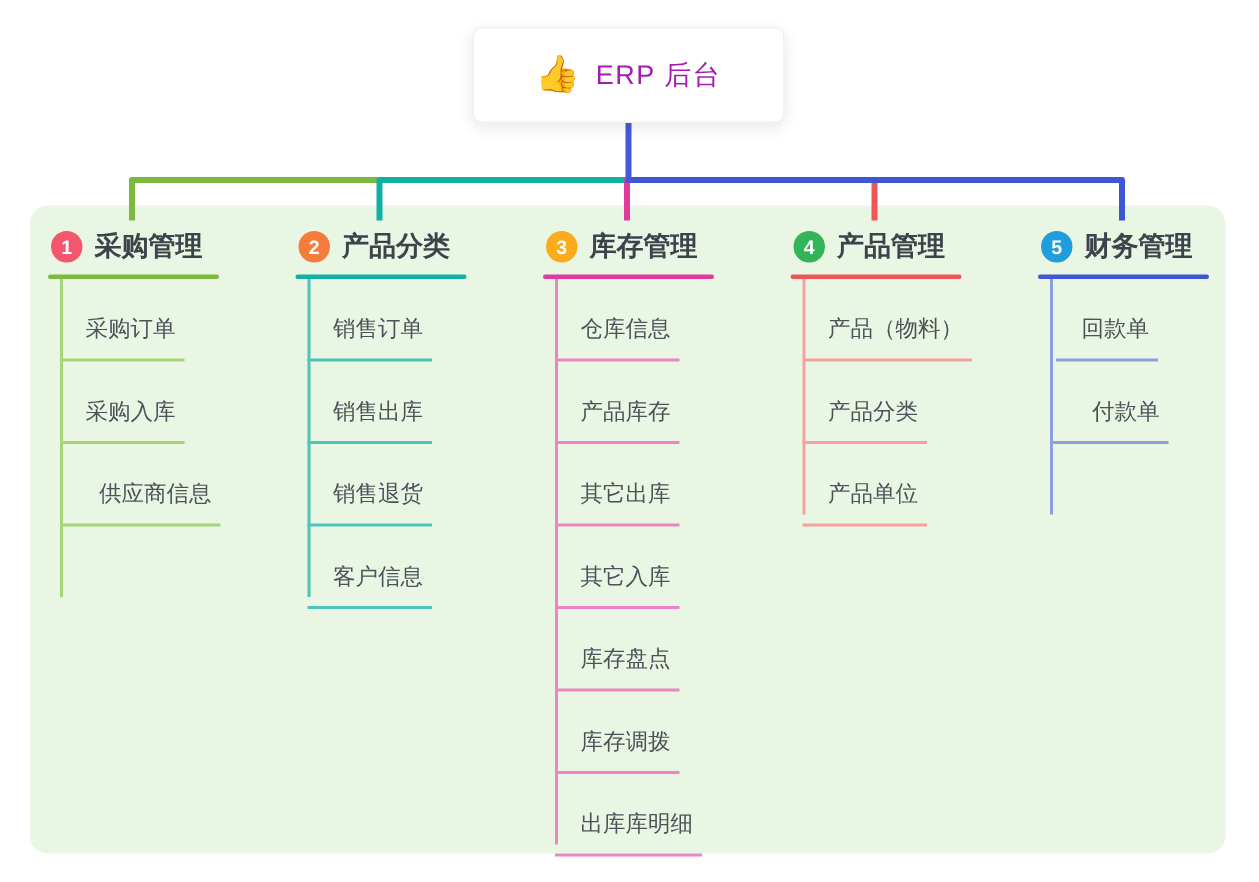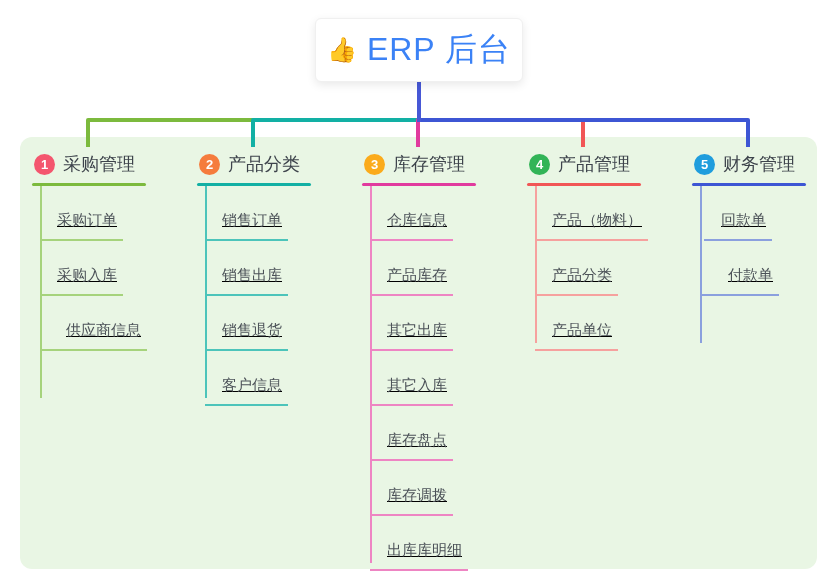--- a/index.html
+++ b/index.html
@@ -46,23 +46,23 @@
     justify-content: center;
     gap: 10px;
     box-sizing: border-box;
   }
   #root-emoji {
     font-size: 24px;
     color: #f5b431;
     line-height: 1;
   }
   #root-label {
-    font-size: 32px;
+    font-size: 18px;
     font-weight: 500;
-    color: #3b82f6;
+    color: #a21caf;
     letter-spacing: 1px;
     white-space: nowrap;
   }
   .branch {
     position: absolute;
     top: 145px;
     width: 160px;
   }
   .branch-title {
     display: flex;
@@ -79,34 +79,33 @@
     color: #ffffff;
     font-size: 13px;
     font-weight: bold;
     display: flex;
     align-items: center;
     justify-content: center;
     flex: 0 0 auto;
   }
   .branch-title-text {
     font-size: 18px;
-    font-weight: 400;
+    font-weight: 700;
     color: #3d434b;
     white-space: nowrap;
   }
   .title-underline {
     width: 114px;
     height: 3px;
     margin-top: 7px;
     border-radius: 2px;
   }
   .children {
     display: flow-root;
     position: relative;
-    text-decoration: underline;
   }
   .trunk {
     position: absolute;
     left: 8px;
     top: 0;
     width: 2px;
   }
   .child {
     width: fit-content;
     margin-left: 8px;

